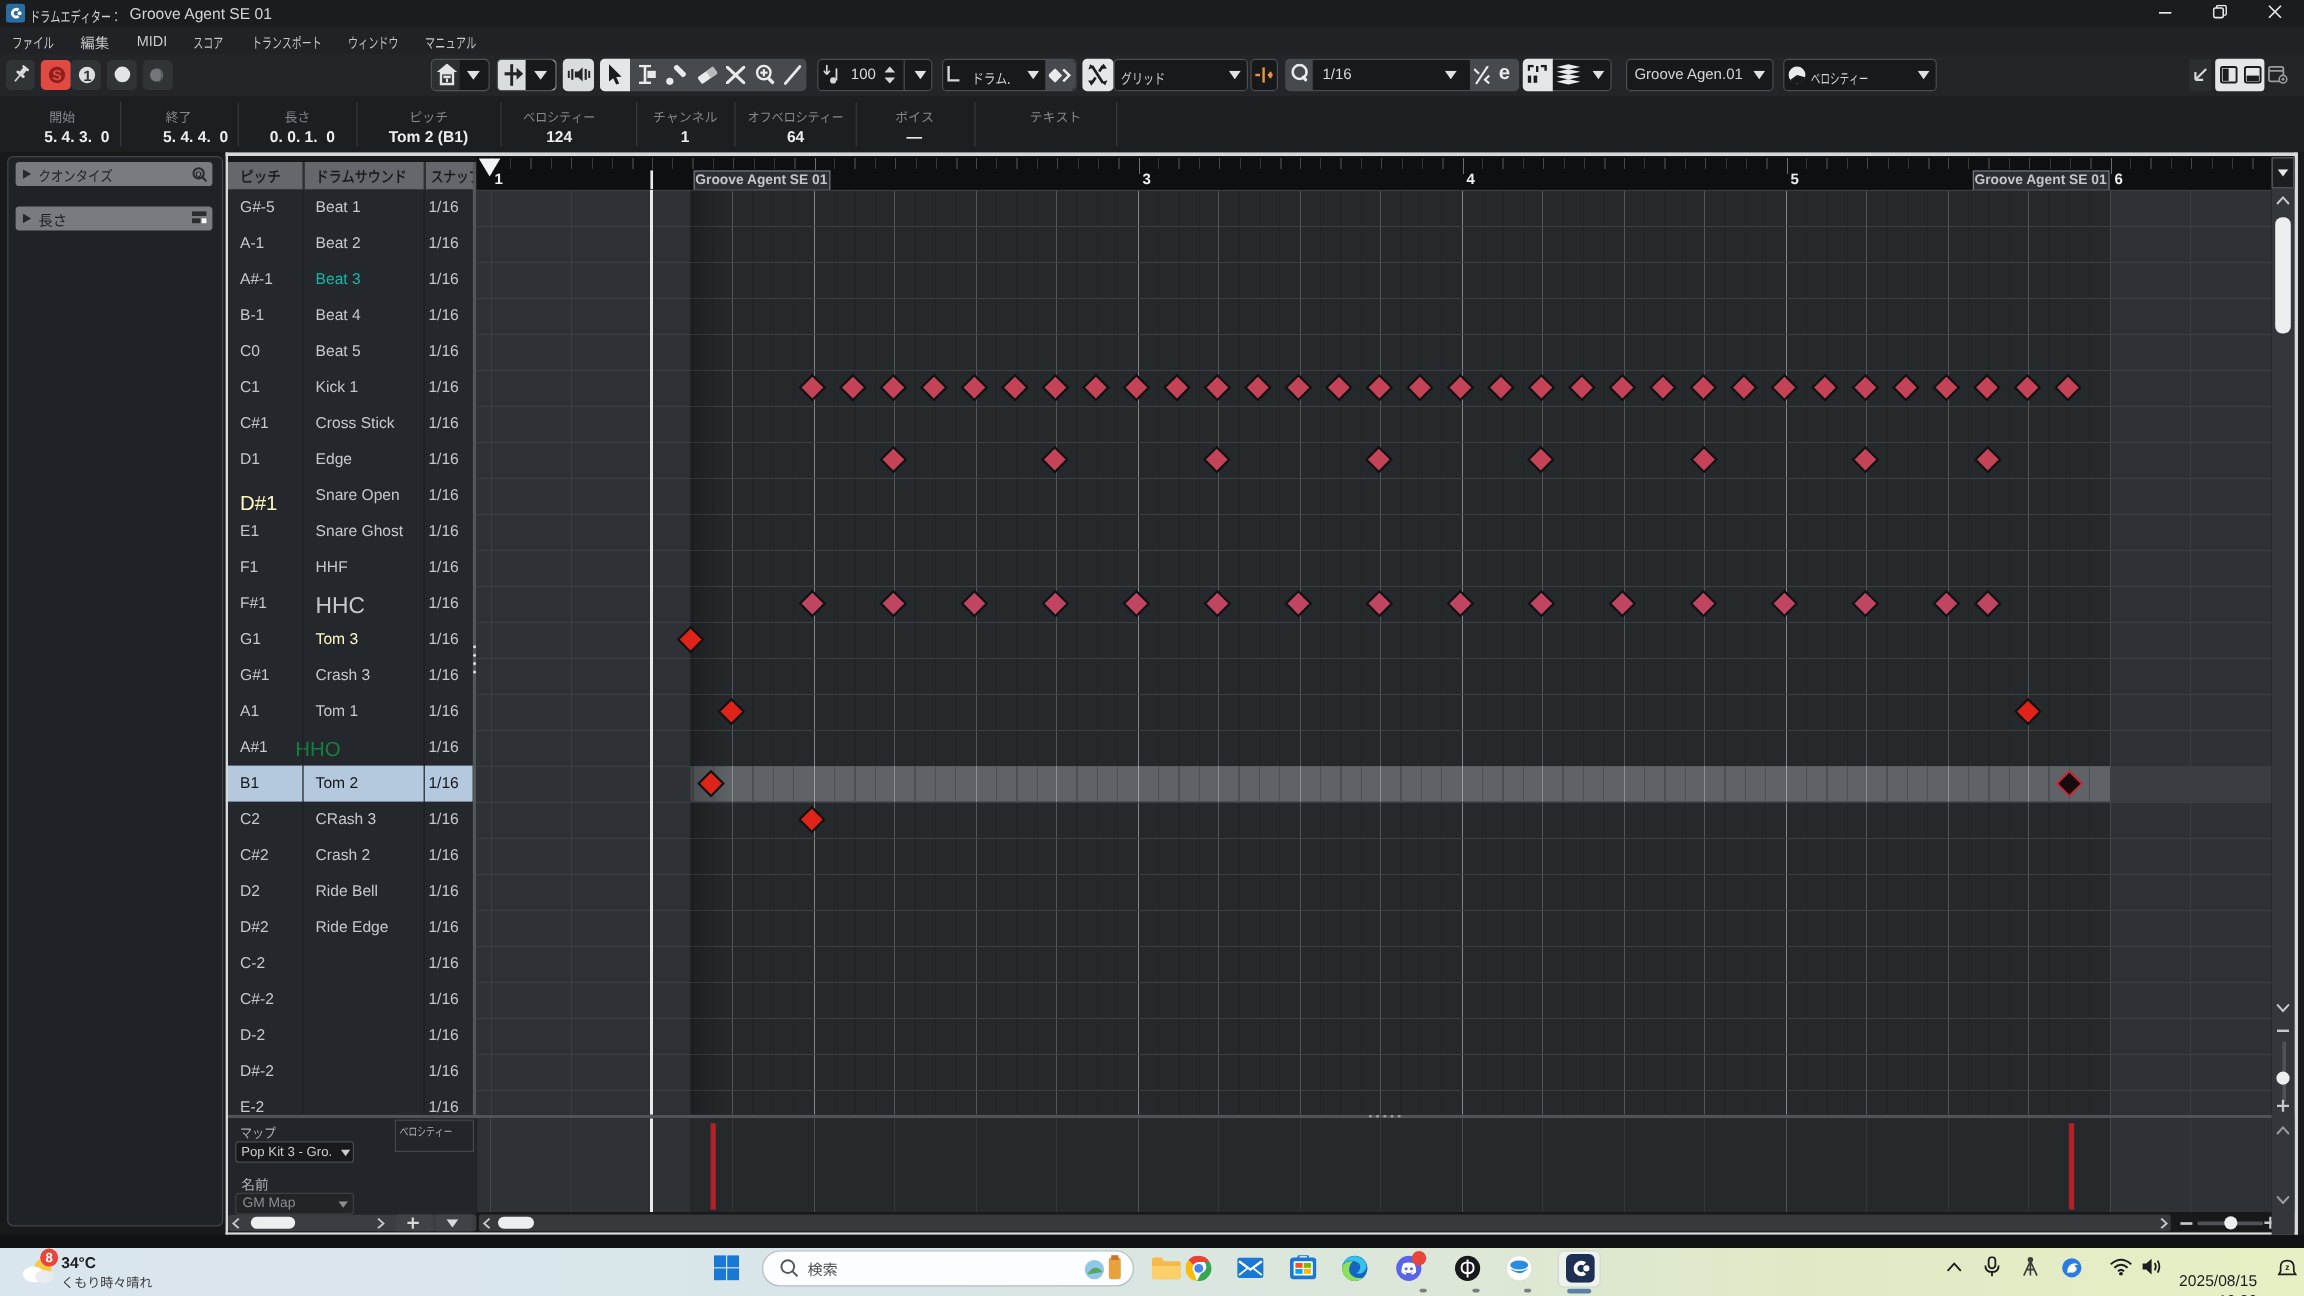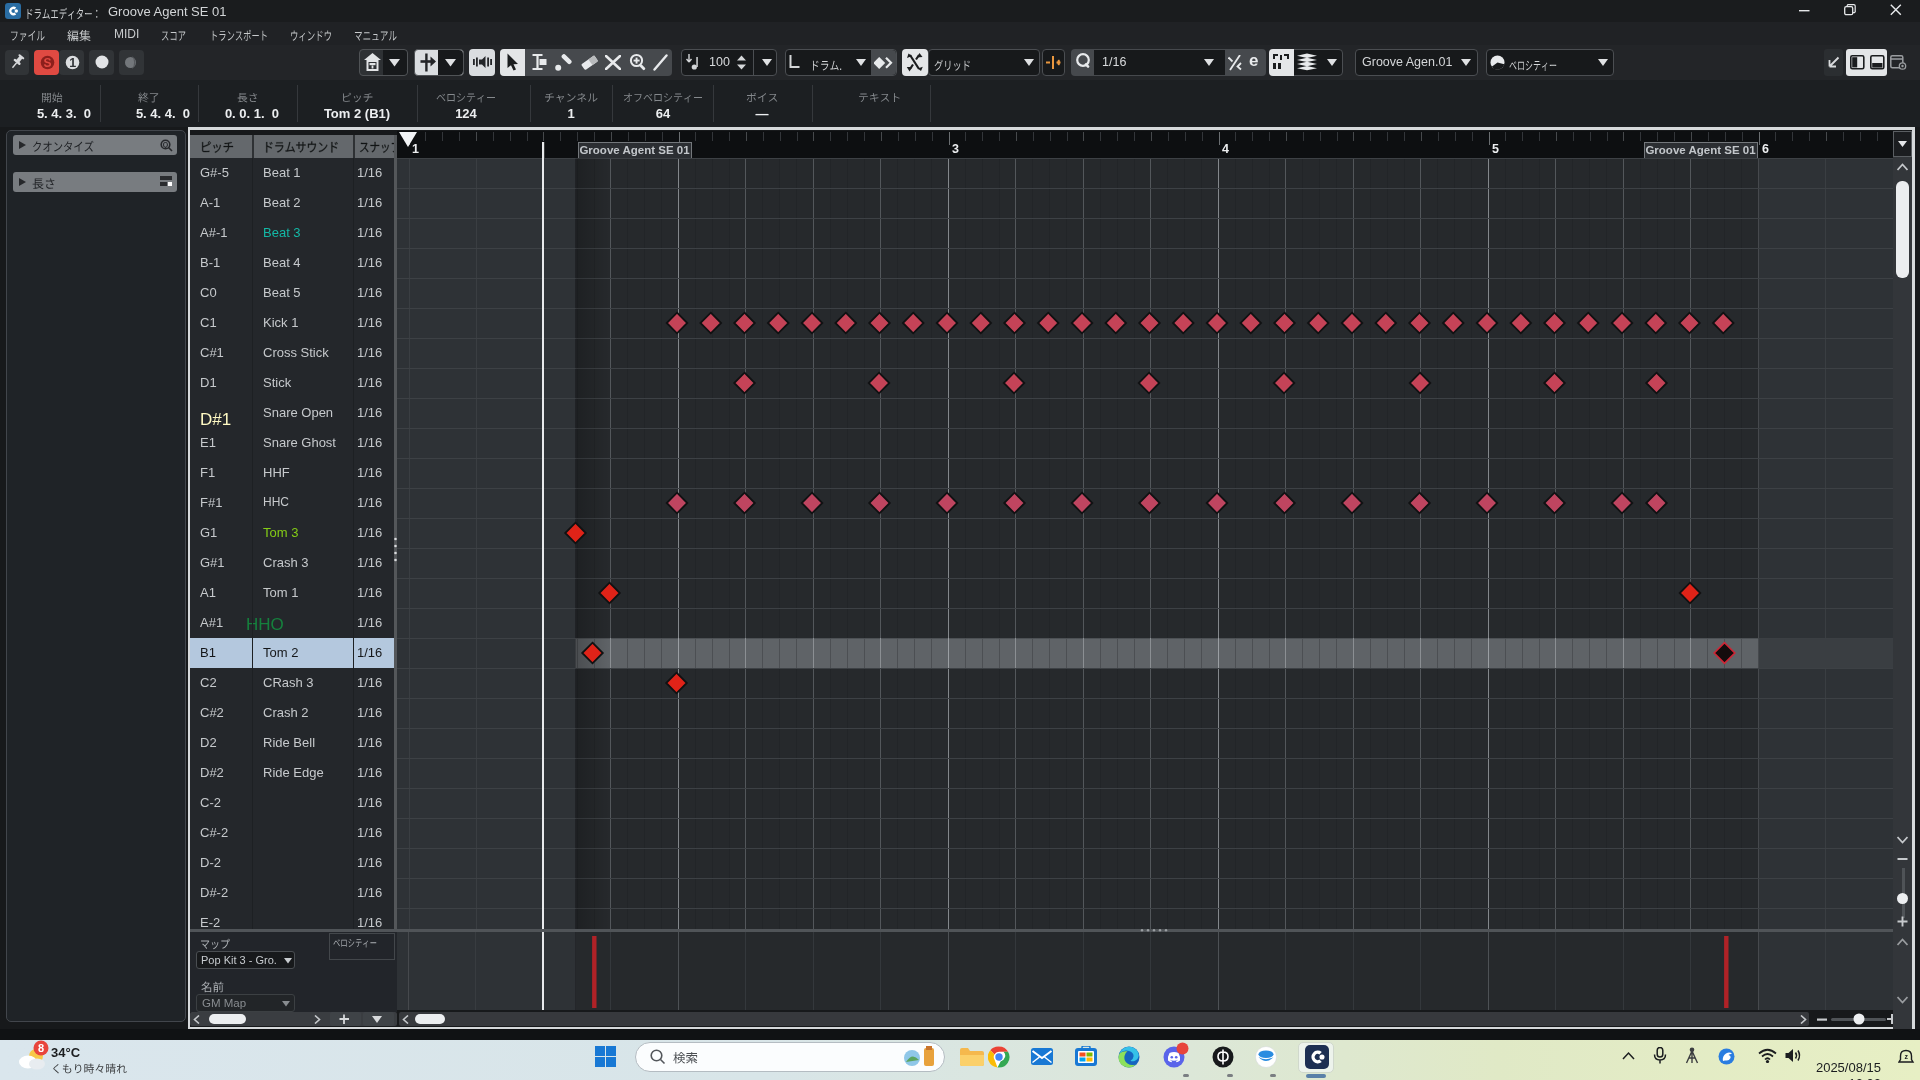--- a/index.html
+++ b/index.html
@@ -419,36 +419,36 @@
     <div style="position:absolute;left:10px;top:127px;font-size:13px;color:#c6c9cc">C0</div>
     <div style="position:absolute;left:73px;top:127px;font-size:13px;color:#c6c9cc">Beat 5</div>
     <div style="position:absolute;left:167px;top:127px;font-size:13px;color:#c6c9cc">1/16</div>
     <div style="position:absolute;left:10px;top:157px;font-size:13px;color:#c6c9cc">C1</div>
     <div style="position:absolute;left:73px;top:157px;font-size:13px;color:#c6c9cc">Kick 1</div>
     <div style="position:absolute;left:167px;top:157px;font-size:13px;color:#c6c9cc">1/16</div>
     <div style="position:absolute;left:10px;top:187px;font-size:13px;color:#c6c9cc">C#1</div>
     <div style="position:absolute;left:73px;top:187px;font-size:13px;color:#c6c9cc">Cross Stick</div>
     <div style="position:absolute;left:167px;top:187px;font-size:13px;color:#c6c9cc">1/16</div>
     <div style="position:absolute;left:10px;top:217px;font-size:13px;color:#c6c9cc">D1</div>
-    <div style="position:absolute;left:73px;top:217px;font-size:13px;color:#c6c9cc">Stick</div>
+    <div style="position:absolute;left:73px;top:217px;font-size:13px;color:#c6c9cc">Edge</div>
     <div style="position:absolute;left:167px;top:217px;font-size:13px;color:#c6c9cc">1/16</div>
     <div style="position:absolute;left:10px;top:252px;font-size:17px;color:#fef9c3">D#1</div>
     <div style="position:absolute;left:73px;top:247px;font-size:13px;color:#c6c9cc">Snare Open</div>
     <div style="position:absolute;left:167px;top:247px;font-size:13px;color:#c6c9cc">1/16</div>
     <div style="position:absolute;left:10px;top:277px;font-size:13px;color:#c6c9cc">E1</div>
     <div style="position:absolute;left:73px;top:277px;font-size:13px;color:#c6c9cc">Snare Ghost</div>
     <div style="position:absolute;left:167px;top:277px;font-size:13px;color:#c6c9cc">1/16</div>
     <div style="position:absolute;left:10px;top:307px;font-size:13px;color:#c6c9cc">F1</div>
     <div style="position:absolute;left:73px;top:307px;font-size:13px;color:#c6c9cc">HHF</div>
     <div style="position:absolute;left:167px;top:307px;font-size:13px;color:#c6c9cc">1/16</div>
     <div style="position:absolute;left:10px;top:337px;font-size:13px;color:#c6c9cc">F#1</div>
-    <div style="position:absolute;left:73px;top:337px;font-size:12px;color:#c6c9cc">HHC</div>
+    <div style="position:absolute;left:73px;top:337px;font-size:19px;color:#c6c9cc">HHC</div>
     <div style="position:absolute;left:167px;top:337px;font-size:13px;color:#c6c9cc">1/16</div>
     <div style="position:absolute;left:10px;top:367px;font-size:13px;color:#c6c9cc">G1</div>
-    <div style="position:absolute;left:73px;top:367px;font-size:13px;color:#84cc16">Tom 3</div>
+    <div style="position:absolute;left:73px;top:367px;font-size:13px;color:#fef9c3">Tom 3</div>
     <div style="position:absolute;left:167px;top:367px;font-size:13px;color:#c6c9cc">1/16</div>
     <div style="position:absolute;left:10px;top:397px;font-size:13px;color:#c6c9cc">G#1</div>
     <div style="position:absolute;left:73px;top:397px;font-size:13px;color:#c6c9cc">Crash 3</div>
     <div style="position:absolute;left:167px;top:397px;font-size:13px;color:#c6c9cc">1/16</div>
     <div style="position:absolute;left:10px;top:427px;font-size:13px;color:#c6c9cc">A1</div>
     <div style="position:absolute;left:73px;top:427px;font-size:13px;color:#c6c9cc">Tom 1</div>
     <div style="position:absolute;left:167px;top:427px;font-size:13px;color:#c6c9cc">1/16</div>
     <div style="position:absolute;left:10px;top:457px;font-size:13px;color:#c6c9cc">A#1</div>
     <div style="position:absolute;left:56px;top:457px;font-size:17px;color:#15803d">HHO</div>
     <div style="position:absolute;left:167px;top:457px;font-size:13px;color:#c6c9cc">1/16</div>

